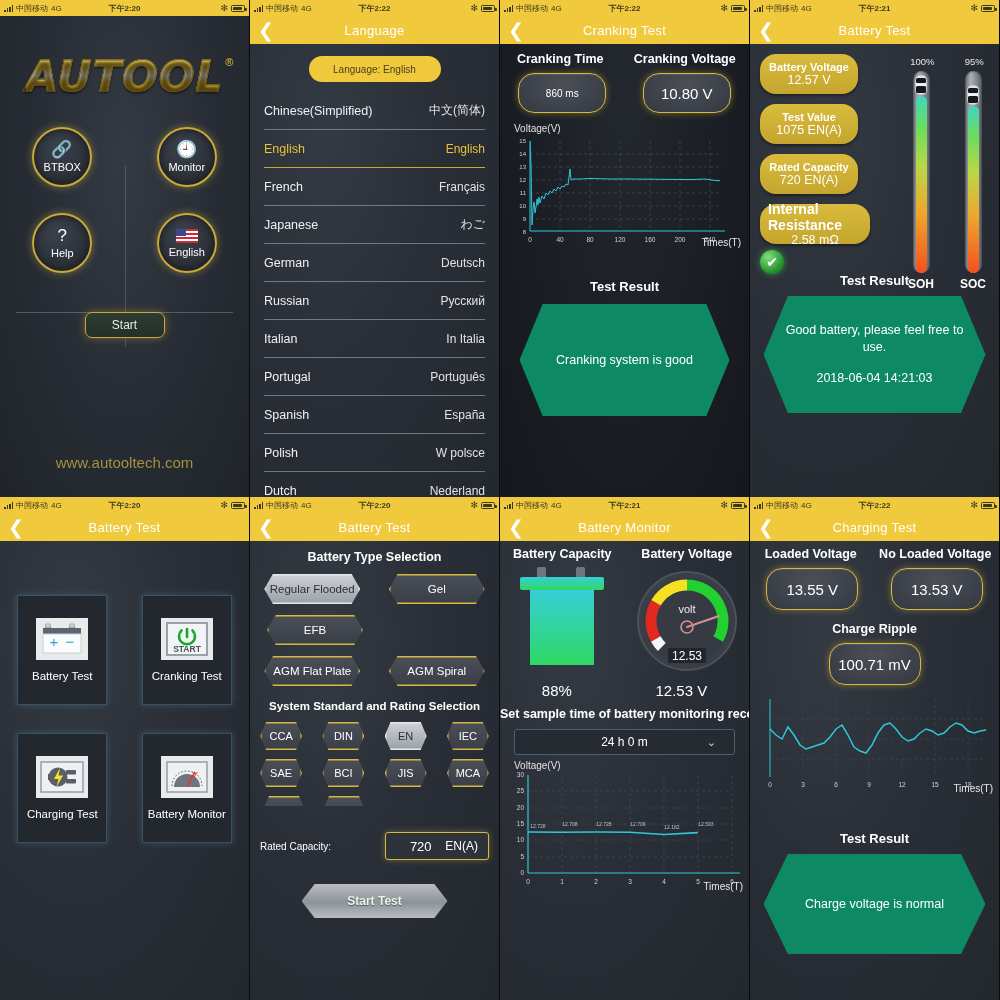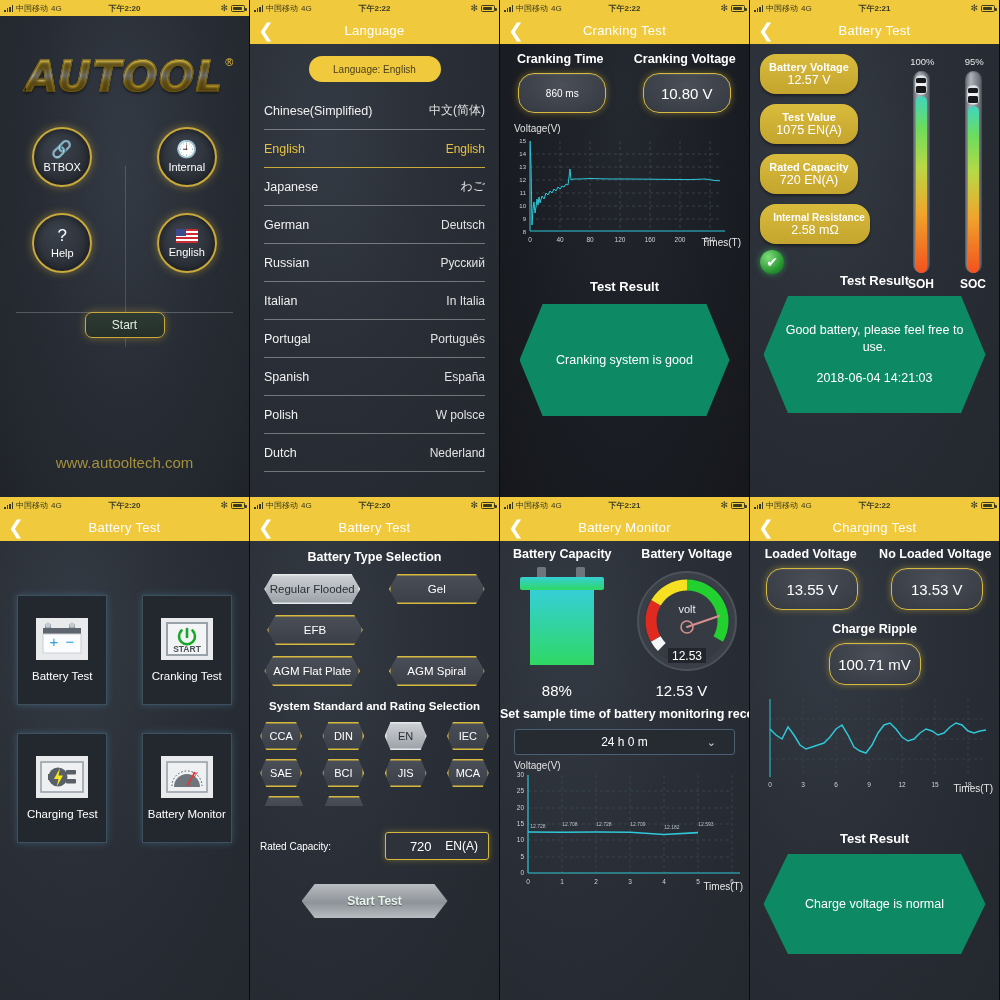--- a/index.html
+++ b/index.html
@@ -206,21 +206,21 @@
       </div>
       <div class="cross-h"></div>
       <div class="cross-v"></div>
       <div class="circ-row" style="margin-top:26px;">
         <div class="circ">
           <span class="ic">🔗</span>
           <span>BTBOX</span>
         </div>
         <div class="circ">
           <span class="ic">🕘</span>
-          <span>Internal</span>
+          <span>Monitor</span>
         </div>
       </div>
       <div class="circ-row" style="margin-top:26px;">
         <div class="circ">
           <span class="ic">?</span>
           <span>Help</span>
         </div>
         <div class="circ">
           <span class="flagicon"></span>
           <span>English</span>
@@ -258,20 +258,24 @@
     <div class="body">
       <div class="langpill">Language: English</div>
       <div class="langlist">
         <div class="langrow">
             <span>Chinese(Simplified)</span>
             <span class="nat">中文(简体)</span>
           </div>
         <div class="langrow sel">
             <span>English</span>
             <span class="nat">English</span>
+          </div>
+        <div class="langrow">
+            <span>French</span>
+            <span class="nat">Français</span>
           </div>
         <div class="langrow">
             <span>Japanese</span>
             <span class="nat">わご</span>
           </div>
         <div class="langrow">
             <span>German</span>
             <span class="nat">Deutsch</span>
           </div>
         <div class="langrow">
@@ -424,21 +428,21 @@
           </div>
           <div class="pill solid" style="width:98px;height:40px;margin-bottom:10px;">
             <span class="k">Test Value</span>
             <span class="v">1075 EN(A)</span>
           </div>
           <div class="pill solid" style="width:98px;height:40px;margin-bottom:10px;">
             <span class="k">Rated Capacity</span>
             <span class="v">720 EN(A)</span>
           </div>
           <div class="pill solid" style="width:110px;height:40px;">
-            <span class="k" style="font-size:10px;padding-left:8px;">Internal Resistance</span>
+            <span class="k" style="font-size:14px;padding-left:8px;">Internal Resistance</span>
             <span class="v">2.58 mΩ</span>
           </div>
           <div class="greentick" style="margin:6px 0 0 0;">✔</div>
         </div>
         <div style="flex:1;padding-top:12px;">
           <div style="display:flex;justify-content:space-around;color:#e6e6e6;font-size:9.5px;">
             <span>100%</span>
             <span>95%</span>
           </div>
           <div style="display:flex;justify-content:space-around;margin-top:4px;">

